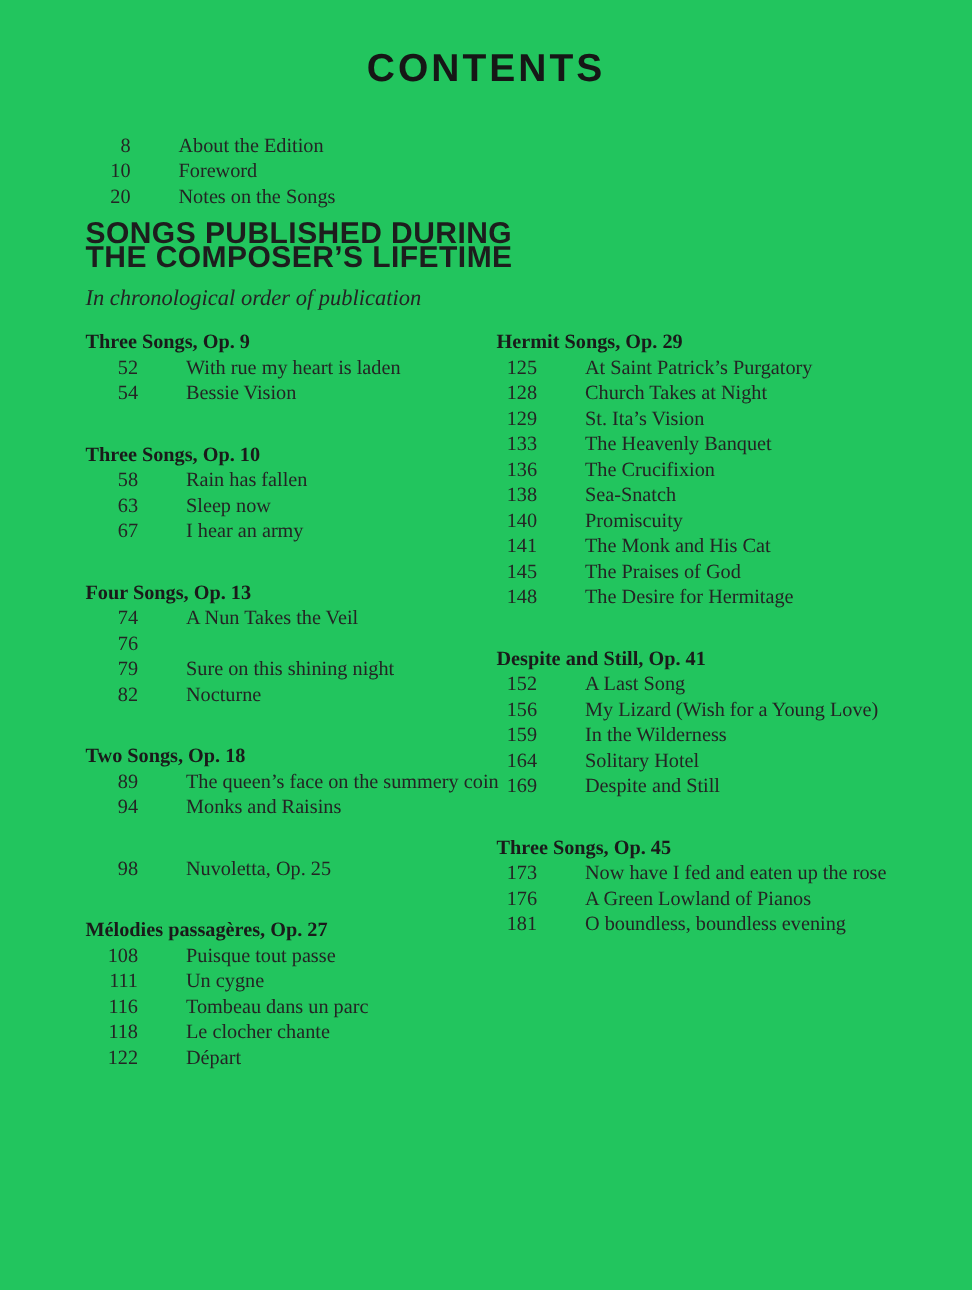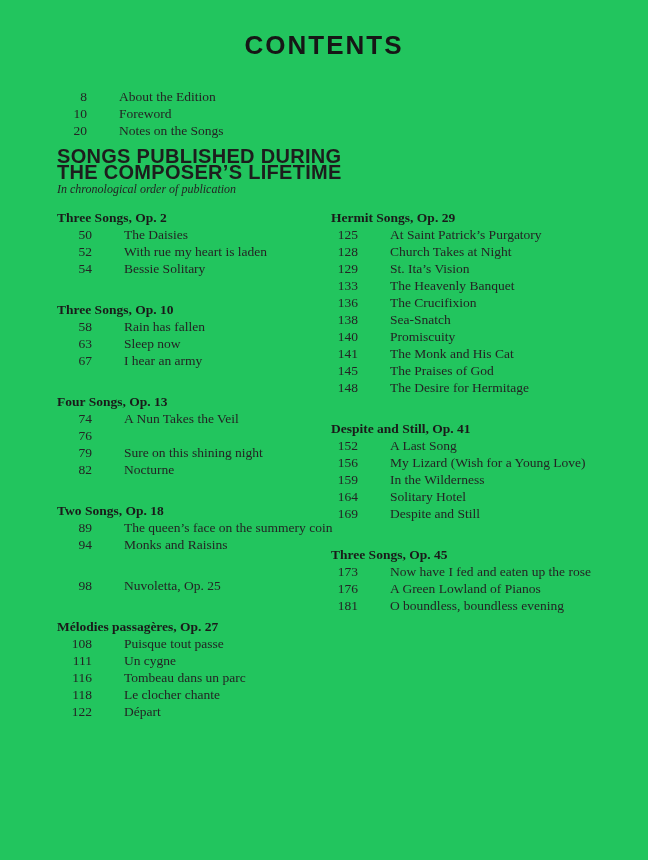--- a/index.html
+++ b/index.html
@@ -59,23 +59,23 @@
     font-family: "Liberation Sans", sans-serif;
     font-weight: bold;
     font-size: 20px;
     line-height: 16px;
     letter-spacing: 0.3px;
     color: #1d1d1d;
   }
   .sh-sub {
     font-family: "Liberation Serif", serif;
     font-style: italic;
-    font-size: 12px;
+    font-size: 15px;
     line-height: 16px;
-    margin-top: 1px;
+    margin-top: 11px;
     color: #242424;
   }
   
   .columns {
     display: flex;
     margin: 12px 0 0 57px;
   }
   .col-left {
     flex: none;
     width: 274px;
@@ -130,36 +130,32 @@
     <div class="sh-line">SONGS PUBLISHED DURING</div>
     <div class="sh-line">THE COMPOSER’S LIFETIME</div>
     <div class="sh-sub">In chronological order of publication</div>
   </div>
 
   <div class="columns">
 
     <div class="col col-left">
 
         <div class="group">
-          <div class="group-heading">Three Songs, Op. 2</div>
-          <div class="group-items">
-
-              <div class="row">
-                <span class="num">50</span>
-                <span class="ttl">The Daisies</span>
-              </div>
+          <div class="group-heading">Three Songs, Op. 9</div>
+          <div class="group-items">
+
 
               <div class="row">
                 <span class="num">52</span>
                 <span class="ttl">With rue my heart is laden</span>
               </div>
 
               <div class="row">
                 <span class="num">54</span>
-                <span class="ttl">Bessie Solitary</span>
+                <span class="ttl">Bessie Vision</span>
               </div>
             </div>
         </div>
 
         <div class="group">
           <div class="group-heading">Three Songs, Op. 10</div>
           <div class="group-items">
 
               <div class="row">
                 <span class="num">58</span>

